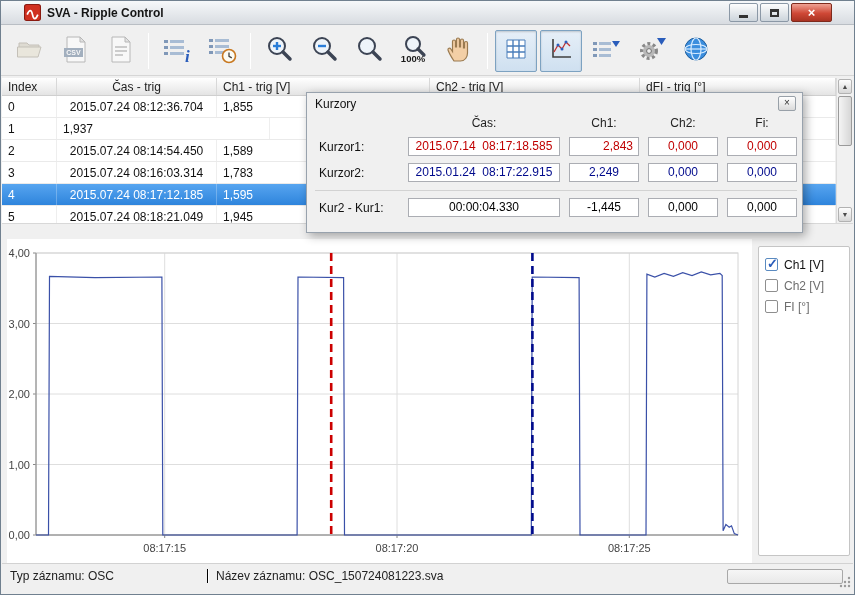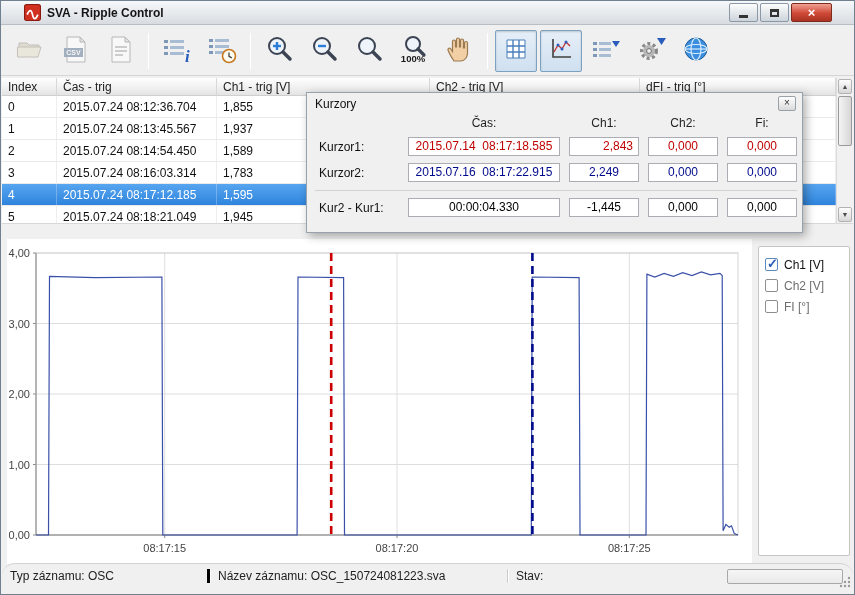--- a/index.html
+++ b/index.html
@@ -26,21 +26,21 @@
 
   
   .table-panel{position:absolute;top:77px;left:1px;right:1px;height:146px;background:#fff;border-bottom:1px solid #d8d8d8;}
   .tgrid{position:absolute;left:0;top:0;right:17px;bottom:0;overflow:hidden;}
   .thead{display:flex;height:18px;background:linear-gradient(#ffffff,#e4e4e4);border-bottom:1px solid #cfcfcf;}
   .thcell{padding:2px 6px;border-right:1px solid #d8d8d8;color:#222;white-space:nowrap;overflow:hidden;}
   .trow{display:flex;height:22px;border-bottom:1px solid #eaeaea;background:#fff;}
   .tcell{padding:4px 6px;border-right:1px solid #eeeeee;white-space:nowrap;overflow:hidden;}
   .trow.selected{background:linear-gradient(#57a5f0,#2e84dc);color:#fff;}
   .trow.selected .tcell{border-right-color:rgba(255,255,255,.25);}
-  .c-index{width:55px;} .c-time{width:160px;} .c-ch1{width:213px;} .c-ch2{width:210px;} .c-dfi{flex:1;}
+  .c-index{width:55px;} .c-time{width:160px;text-align:center;} .c-ch1{width:213px;} .c-ch2{width:210px;} .c-dfi{flex:1;}
   .vscroll{position:absolute;top:0;right:0;bottom:0;width:17px;background:#f1f1f1;border-left:1px solid #dcdcdc;}
   .varrow{position:absolute;left:1px;right:1px;height:15px;background:linear-gradient(#fdfdfd,#d7d7d7);border:1px solid #b2b2b2;border-radius:2px;font-size:7px;color:#4a4a4a;display:flex;align-items:center;justify-content:center;}
   .varrow.up{top:1px;} .varrow.down{bottom:1px;}
   .vthumb{position:absolute;left:1px;right:1px;top:18px;height:50px;background:linear-gradient(90deg,#f4f4f4,#d6d6d6);border:1px solid #9a9a9a;border-radius:2px;}
 
   
   .dialog{position:absolute;left:305px;top:91px;width:497px;height:141px;background:#f0f0f0;border:1px solid #98a2ad;box-shadow:3px 3px 9px rgba(0,0,0,.32);z-index:10;}
   .dlg-titlebar{height:21px;display:flex;align-items:center;padding:0 6px 0 8px;}
   .dlg-close{margin-left:auto;width:18px;height:15px;border:1px solid #98a0a8;border-radius:2px;background:linear-gradient(#ffffff,#dadada);font-size:10px;line-height:12px;text-align:center;color:#333;}
   .dlg-grid{display:grid;grid-template-columns:84px 152px 70px 70px 70px;column-gap:9px;row-gap:7px;padding:2px 8px 0;align-items:center;}
@@ -57,25 +57,25 @@
   
   .legend{position:absolute;left:757px;top:245px;width:92px;height:310px;background:#fff;border:1px solid #c5c5c5;border-radius:2px;padding:7px 6px;text-align:center;}
   .legend-item{display:flex;align-items:center;gap:6px;height:21px;}
   .cb{width:13px;height:13px;border:1px solid #8e8e8e;background:#fff;border-radius:2px;position:relative;flex:0 0 auto;}
   .cb.checked{border-color:#5a8ac0;}
   .cb.checked::after{content:"✓";position:absolute;left:1px;top:-3px;font-size:13px;color:#2a5dbb;font-weight:bold;}
   .legend-item .lbl{color:#6e6e6e;}
   .legend-item.on .lbl{color:#111;}
 
   
-  .statusbar{position:absolute;left:1px;right:1px;bottom:1px;height:30px;background:#f0f0f0;border-top:1px solid #d2d2d2;border-radius:13px;}
+  .statusbar{position:absolute;left:1px;right:1px;bottom:1px;height:30px;background:#f0f0f0;border-top:1px solid #d2d2d2;}
   .sb-inner{display:flex;height:24px;align-items:center;}
   .sb-sec{padding:0 8px;color:#222;white-space:nowrap;overflow:hidden;}
   .sb-s1{width:205px;}
-  .sb-s2{width:300px;border-left:3px solid #000000;box-shadow:inset 1px 0 0 #ffffff;}
+  .sb-s2{width:259px;border-left:1px solid #000000;box-shadow:inset 1px 0 0 #ffffff;}
   .sb-s3{flex:1;border-left:1px solid #cccccc;box-shadow:inset 1px 0 0 #ffffff;}
   .progress{position:absolute;right:10px;top:5px;width:116px;height:15px;border:1px solid #a8a8a8;background:linear-gradient(#f6f6f6,#e9e9e9);border-radius:2px;}
   .grip{position:absolute;right:2px;bottom:2px;}
 </style>
 </head>
 <body>
 
 <div id="window">
 
   <div class="titlebar">
@@ -236,21 +236,20 @@
       <div>
           <div class="trow">
             <div class="tcell c-index">0</div>
             <div class="tcell c-time">2015.07.24 08:12:36.704</div>
             <div class="tcell c-ch1">1,855</div>
             <div class="tcell c-ch2"></div>
             <div class="tcell c-dfi"></div>
           </div>
           <div class="trow">
             <div class="tcell c-index">1</div>
-            <div class="tcell c-time">2015.07.24 08:13:45.567</div>
             <div class="tcell c-ch1">1,937</div>
             <div class="tcell c-ch2"></div>
             <div class="tcell c-dfi"></div>
           </div>
           <div class="trow">
             <div class="tcell c-index">2</div>
             <div class="tcell c-time">2015.07.24 08:14:54.450</div>
             <div class="tcell c-ch1">1,589</div>
             <div class="tcell c-ch2"></div>
             <div class="tcell c-dfi"></div>
@@ -297,21 +296,21 @@
       <div class="dlg-hdr">Ch2:</div>
       <div class="dlg-hdr">Fi:</div>
 
       <div class="dlg-label">Kurzor1:</div>
       <div class="dlg-field" style="color: rgb(192, 0, 0);">2015.07.14  08:17:18.585</div>
       <div class="dlg-field" style="color: rgb(192, 0, 0); padding-left: 28px;">2,843</div>
       <div class="dlg-field" style="color: rgb(192, 0, 0);">0,000</div>
       <div class="dlg-field" style="color: rgb(192, 0, 0);">0,000</div>
 
       <div class="dlg-label">Kurzor2:</div>
-      <div class="dlg-field" style="color: rgb(0, 10, 140);">2015.07.16  08:17:22.915</div>
+      <div class="dlg-field" style="color: rgb(0, 10, 140);">2015.01.24  08:17:22.915</div>
       <div class="dlg-field" style="color: rgb(0, 10, 140);">2,249</div>
       <div class="dlg-field" style="color: rgb(0, 10, 140);">0,000</div>
       <div class="dlg-field" style="color: rgb(0, 10, 140);">0,000</div>
 
       <div class="dlg-sep"></div>
 
       <div class="dlg-label">Kur2 - Kur1:</div>
       <div class="dlg-field" style="color: rgb(0, 0, 0);">00:00:04.330</div>
       <div class="dlg-field" style="color: rgb(0, 0, 0);">-1,445</div>
       <div class="dlg-field" style="color: rgb(0, 0, 0);">0,000</div>
@@ -365,21 +364,20 @@
     <div class="legend-item">
       <span class="cb"></span>
       <span class="lbl">FI [°]</span>
     </div>
   </div>
 
   <div class="statusbar">
     <div class="sb-inner">
       <div class="sb-sec sb-s1">Typ záznamu: OSC</div>
       <div class="sb-sec sb-s2">Název záznamu: OSC_150724081223.sva</div>
-      <div class="sb-sec sb-s3">Stav:</div>
     </div>
     <div class="progress"></div>
     <span class="grip">
       <svg width="12" height="12" viewBox="0 0 12 12">
           <circle cx="10" cy="2" r="1.2" fill="#9a9a9a"></circle>
           <circle cx="10" cy="6" r="1.2" fill="#9a9a9a"></circle>
           <circle cx="6" cy="6" r="1.2" fill="#9a9a9a"></circle>
           <circle cx="10" cy="10" r="1.2" fill="#9a9a9a"></circle>
           <circle cx="6" cy="10" r="1.2" fill="#9a9a9a"></circle>
           <circle cx="2" cy="10" r="1.2" fill="#9a9a9a"></circle>

